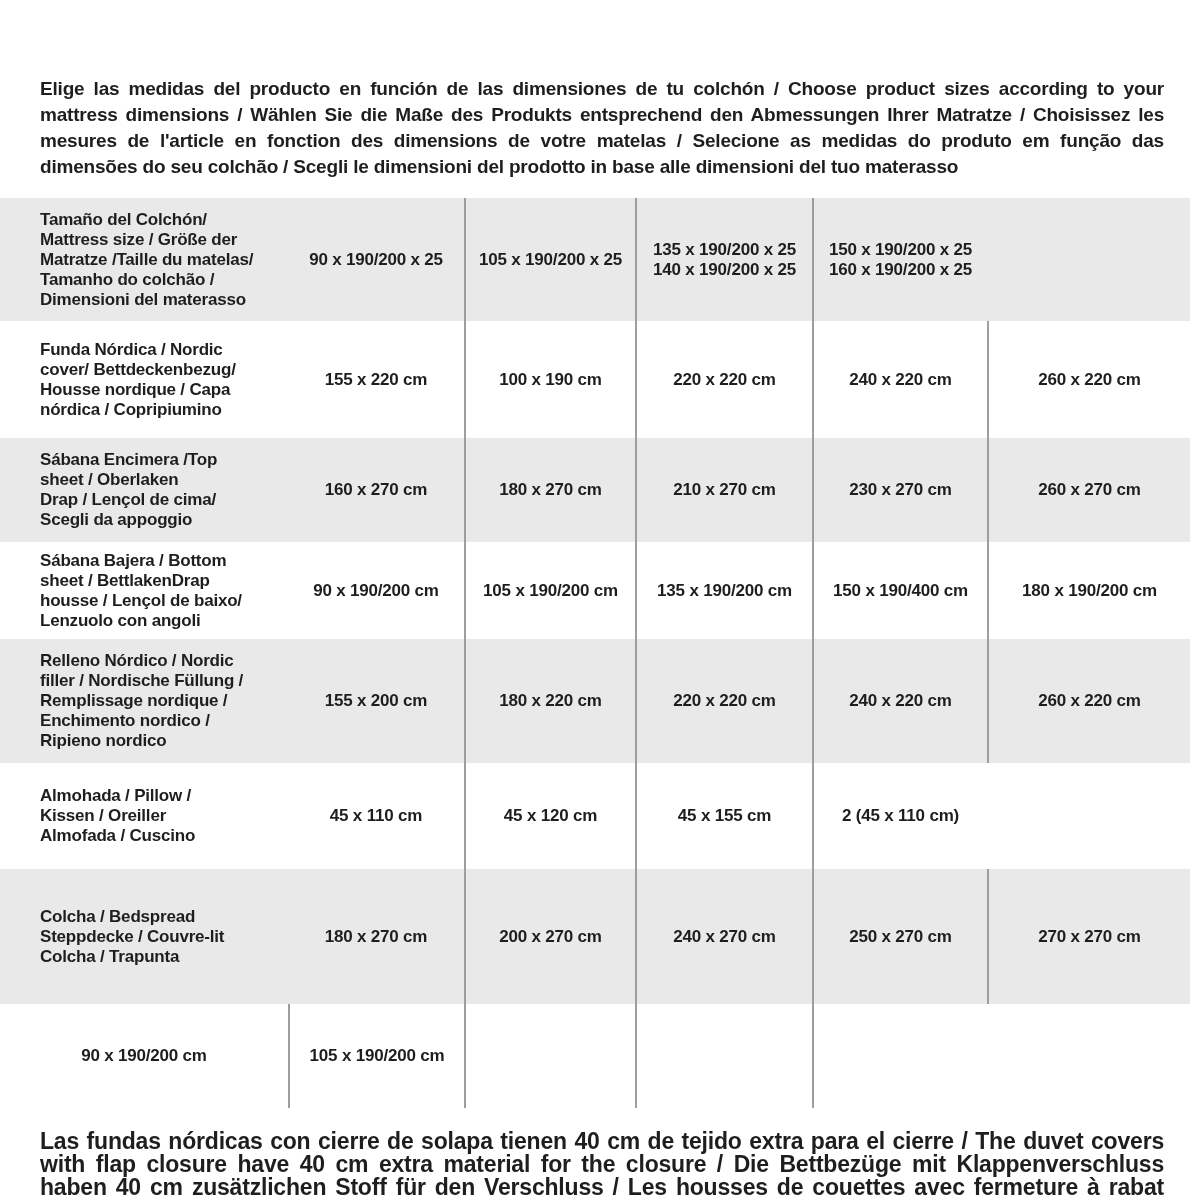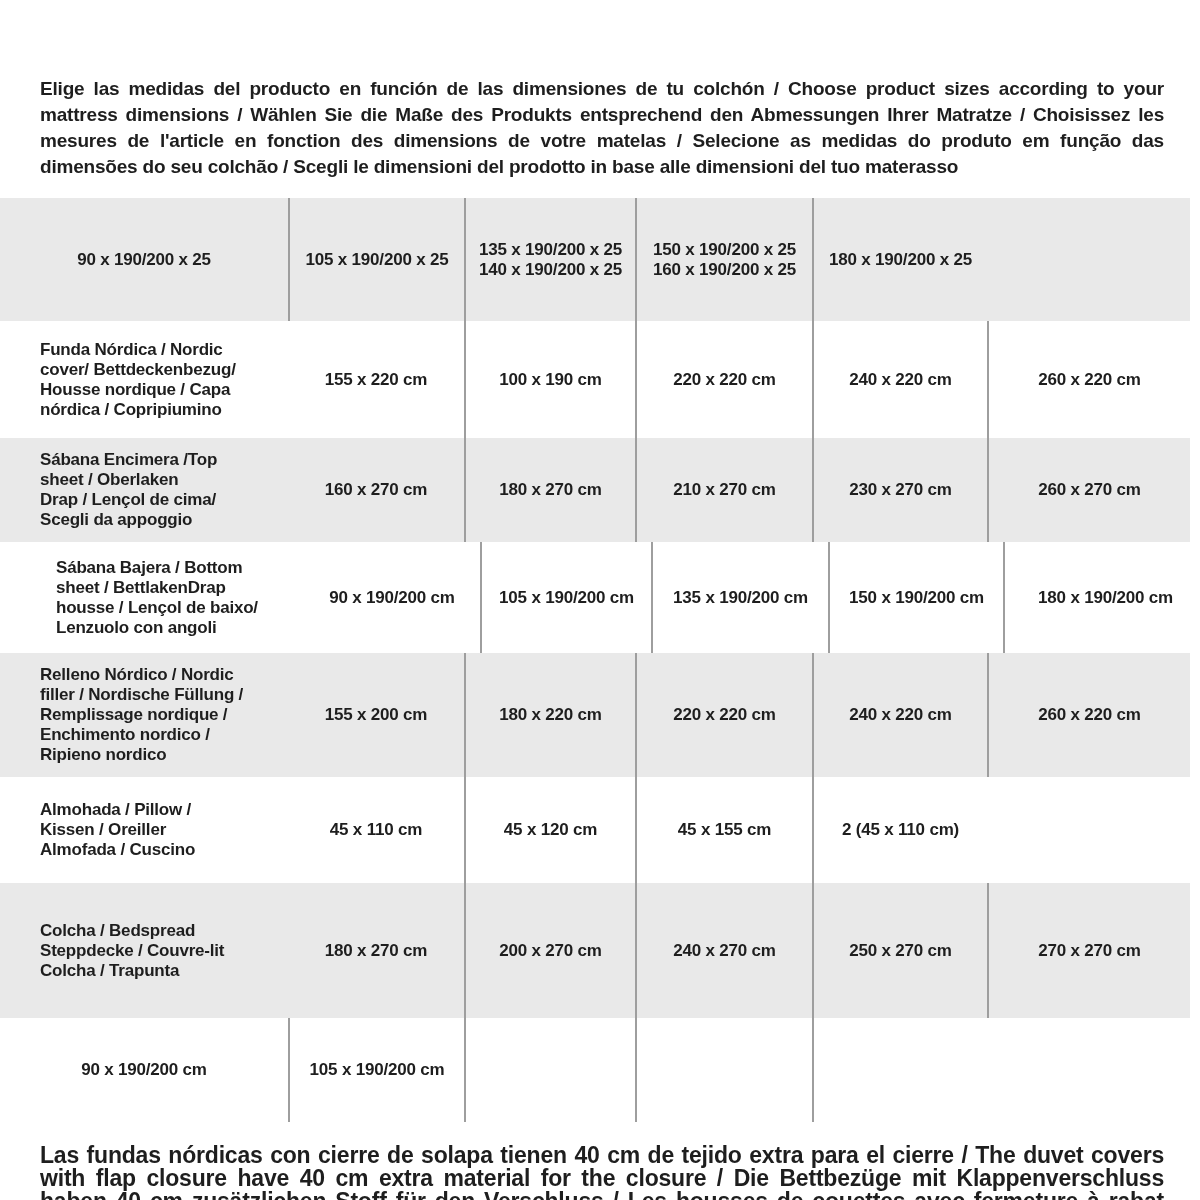--- a/index.html
+++ b/index.html
@@ -46,21 +46,21 @@
   }
   .cell.label {
     justify-content: flex-start;
     text-align: left;
     padding-left: 40px;
   }
   .cell.sep { border-left: 2px solid #9e9e9e; }
   .r-h  { height: 123px; }
   .r-1  { height: 117px; }
   .r-2  { height: 104px; }
-  .r-3  { height: 111px; padding-left: 16px; }
+  .r-3  { height: 97px; }
   .r-4  { height: 124px; }
   .r-5  { height: 106px; }
   .r-6  { height: 135px; }
   .r-7  { height: 104px; }
   .footnote {
     margin: 22px 36px 0 40px;
     font-size: 23px;
     line-height: 23px;
     text-align: justify;
     letter-spacing: -0.2px;
@@ -69,27 +69,31 @@
 </head>
 <body>
 
 <div class="page">
 
   <p class="intro">Elige las medidas del producto en función de las dimensiones de tu colchón / Choose product sizes according to your mattress dimensions / Wählen Sie die Maße des Produkts entsprechend den Abmessungen Ihrer Matratze / Choisissez les mesures de l'article en fonction des dimensions de votre matelas / Selecione as medidas do produto em função das dimensões do seu colchão / Scegli le dimensioni del prodotto in base alle dimensioni del tuo materasso</p>
 
   <div class="size-table">
 
     <div class="trow gray r-h">
+      <div class="cell label">Tamaño del Colchón/
+Mattress size / Größe der
+Matratze /Taille du matelas/
+Tamanho do colchão /
+Dimensioni del materasso</div>
       <div class="cell">90 x 190/200 x 25</div>
       <div class="cell sep">105 x 190/200 x 25</div>
       <div class="cell sep">135 x 190/200 x 25
 140 x 190/200 x 25</div>
       <div class="cell sep">150 x 190/200 x 25
 160 x 190/200 x 25</div>
-      <div class="cell sep">180 x 190/200 x 25</div>
     </div>
 
     <div class="trow r-1">
       <div class="cell label">Funda Nórdica /  Nordic
 cover/ Bettdeckenbezug/
 Housse nordique  / Capa
 nórdica / Copripiumino</div>
       <div class="cell">155 x 220 cm</div>
       <div class="cell sep">100 x 190 cm</div>
       <div class="cell sep">220 x 220 cm</div>
@@ -110,21 +114,21 @@
     </div>
 
     <div class="trow r-3">
       <div class="cell label">Sábana Bajera / Bottom
 sheet / BettlakenDrap
 housse / Lençol de baixo/
 Lenzuolo con angoli</div>
       <div class="cell">90 x 190/200 cm</div>
       <div class="cell sep">105 x 190/200 cm</div>
       <div class="cell sep">135 x 190/200 cm</div>
-      <div class="cell sep">150 x 190/200 cm</div>
+      <div class="cell sep">150 x 190/400 cm</div>
       <div class="cell sep">180 x 190/200 cm</div>
     </div>
 
     <div class="trow gray r-4">
       <div class="cell label">Relleno Nórdico / Nordic
 filler / Nordische Füllung /
 Remplissage nordique /
 Enchimento nordico /
 Ripieno nordico</div>
       <div class="cell">155 x 200 cm</div>

